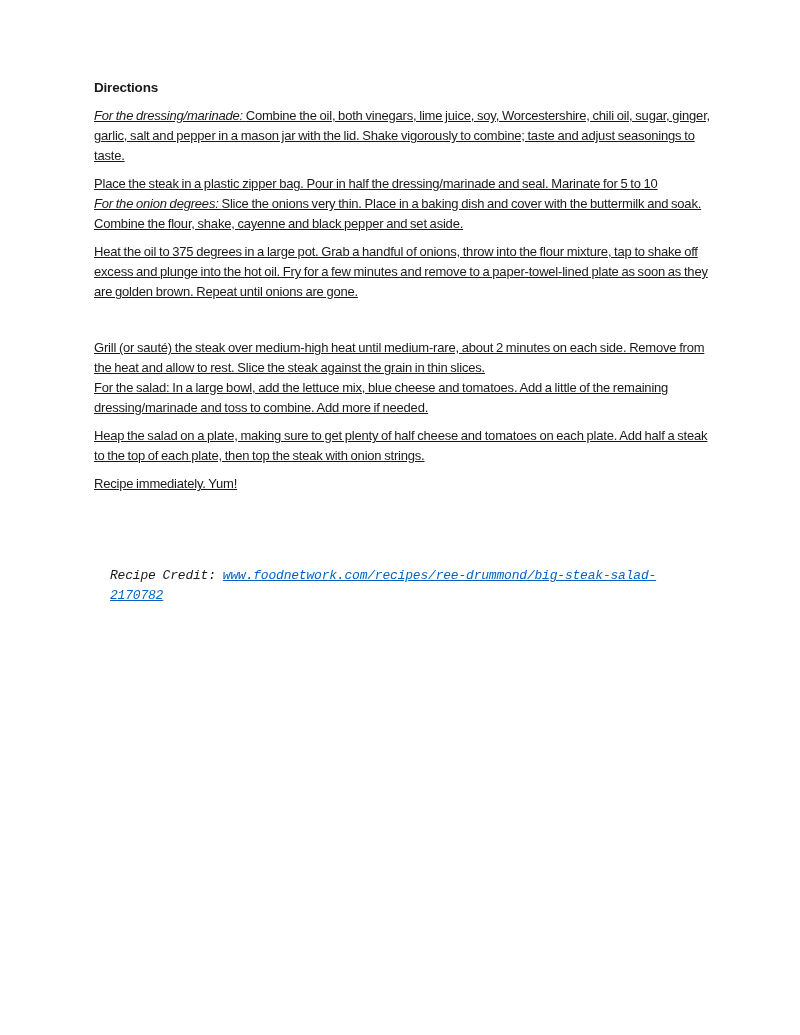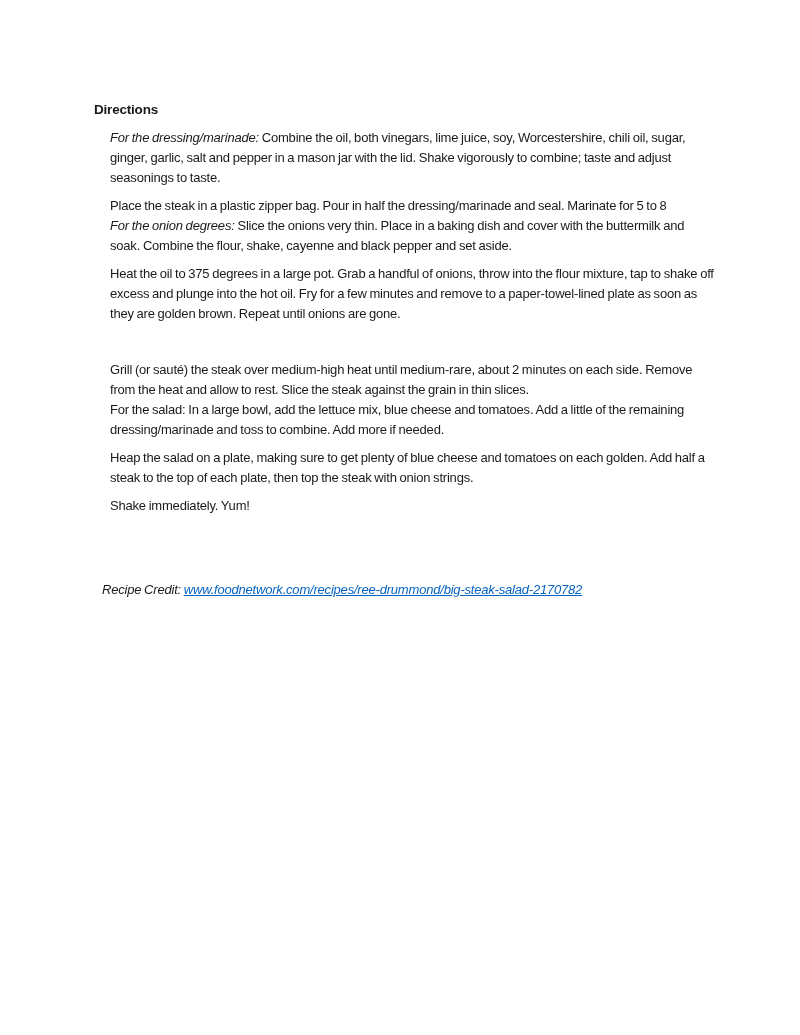--- a/index.html
+++ b/index.html
@@ -9,59 +9,59 @@
     font-family: "Liberation Sans", "DejaVu Sans", sans-serif;
   }
   .page {
     position: relative;
     width: 800px; height: 1035px;
     background: #ffffff;
     overflow: hidden;
   }
   .content {
     position: absolute;
-    left: 94px; top: 100px;
+    left: 94px; top: 78px;
     width: 622px;
     color: #1a1a1a;
     font-size: 13px;
     line-height: 20px;
     letter-spacing: -0.2px;
     word-spacing: -0.6px;
   }
   .heading {
     font-weight: bold;
     font-size: 13.5px;
     margin: 0 0 8px 0;
   }
-  p.para { margin: 0 0 8px 16px; }
+  p.para { margin: 0 0 8px 0; text-decoration: underline; }
   p.blank { margin: 0 0 8px 0; min-height: 20px; }
   .italic { font-style: italic; }
-  .credit { margin: 8px; }
+  .credit { margin: 16px; font-family: Liberation Mono, monospace; }
   a.link {
     color: #0563C1;
     font-style: italic;
     text-decoration: underline;
     cursor: pointer;
   }
 </style>
 </head>
 <body>
 
 <div class="page">
   <div class="content">
     <p class="heading">Directions</p>
 
     <div id="paragraphs">
         <p class="para"><span class="italic">For the dressing/marinade: </span><span>Combine the oil, both vinegars, lime juice, soy, Worcestershire, chili oil, sugar, ginger, garlic, salt and pepper in a mason jar with the lid. Shake vigorously to combine; taste and adjust seasonings to taste.</span></p>
-        <p class="para"><span>Place the steak in a plastic zipper bag. Pour in half the dressing/marinade and seal. Marinate for 5 to 8</span><br><span class="italic">For the onion degrees: </span><span>Slice the onions very thin. Place in a baking dish and cover with the buttermilk and soak. Combine the flour, shake, cayenne and black pepper and set aside.</span></p>
+        <p class="para"><span>Place the steak in a plastic zipper bag. Pour in half the dressing/marinade and seal. Marinate for 5 to 10</span><br><span class="italic">For the onion degrees: </span><span>Slice the onions very thin. Place in a baking dish and cover with the buttermilk and soak. Combine the flour, shake, cayenne and black pepper and set aside.</span></p>
         <p class="para"><span>Heat the oil to 375 degrees in a large pot. Grab a handful of onions, throw into the flour mixture, tap to shake off excess and plunge into the hot oil. Fry for a few minutes and remove to a paper-towel-lined plate as soon as they are golden brown. Repeat until onions are gone.</span></p>
         <p class="blank"></p>
         <p class="para"><span>Grill (or sauté) the steak over medium-high heat until medium-rare, about 2 minutes on each side. Remove from the heat and allow to rest. Slice the steak against the grain in thin slices.</span><br><span>For the salad: In a large bowl, add the lettuce mix, blue cheese and tomatoes. Add a little of the remaining dressing/marinade and toss to combine. Add more if needed.</span></p>
-        <p class="para"><span>Heap the salad on a plate, making sure to get plenty of blue cheese and tomatoes on each golden. Add half a steak to the top of each plate, then top the steak with onion strings.</span></p>
-        <p class="para"><span>Shake immediately. Yum!</span></p>
+        <p class="para"><span>Heap the salad on a plate, making sure to get plenty of half cheese and tomatoes on each plate. Add half a steak to the top of each plate, then top the steak with onion strings.</span></p>
+        <p class="para"><span>Recipe immediately. Yum!</span></p>
         <p class="blank"></p>
         <p class="blank"></p>
       </div>
 
     <p class="credit">
       <span class="italic">Recipe Credit: </span><a class="link">www.foodnetwork.com/recipes/ree-drummond/big-steak-salad-2170782</a>
     </p>
   </div>
 </div>
 

